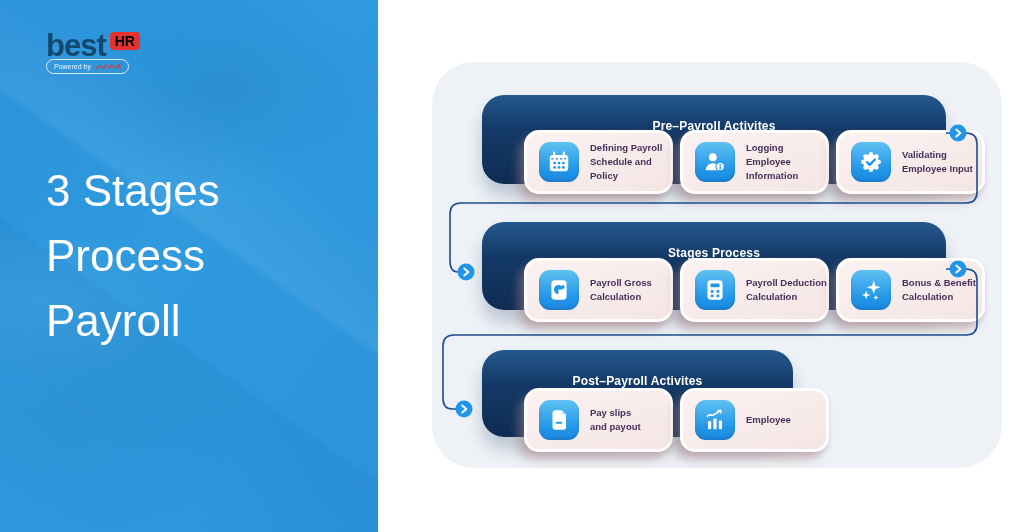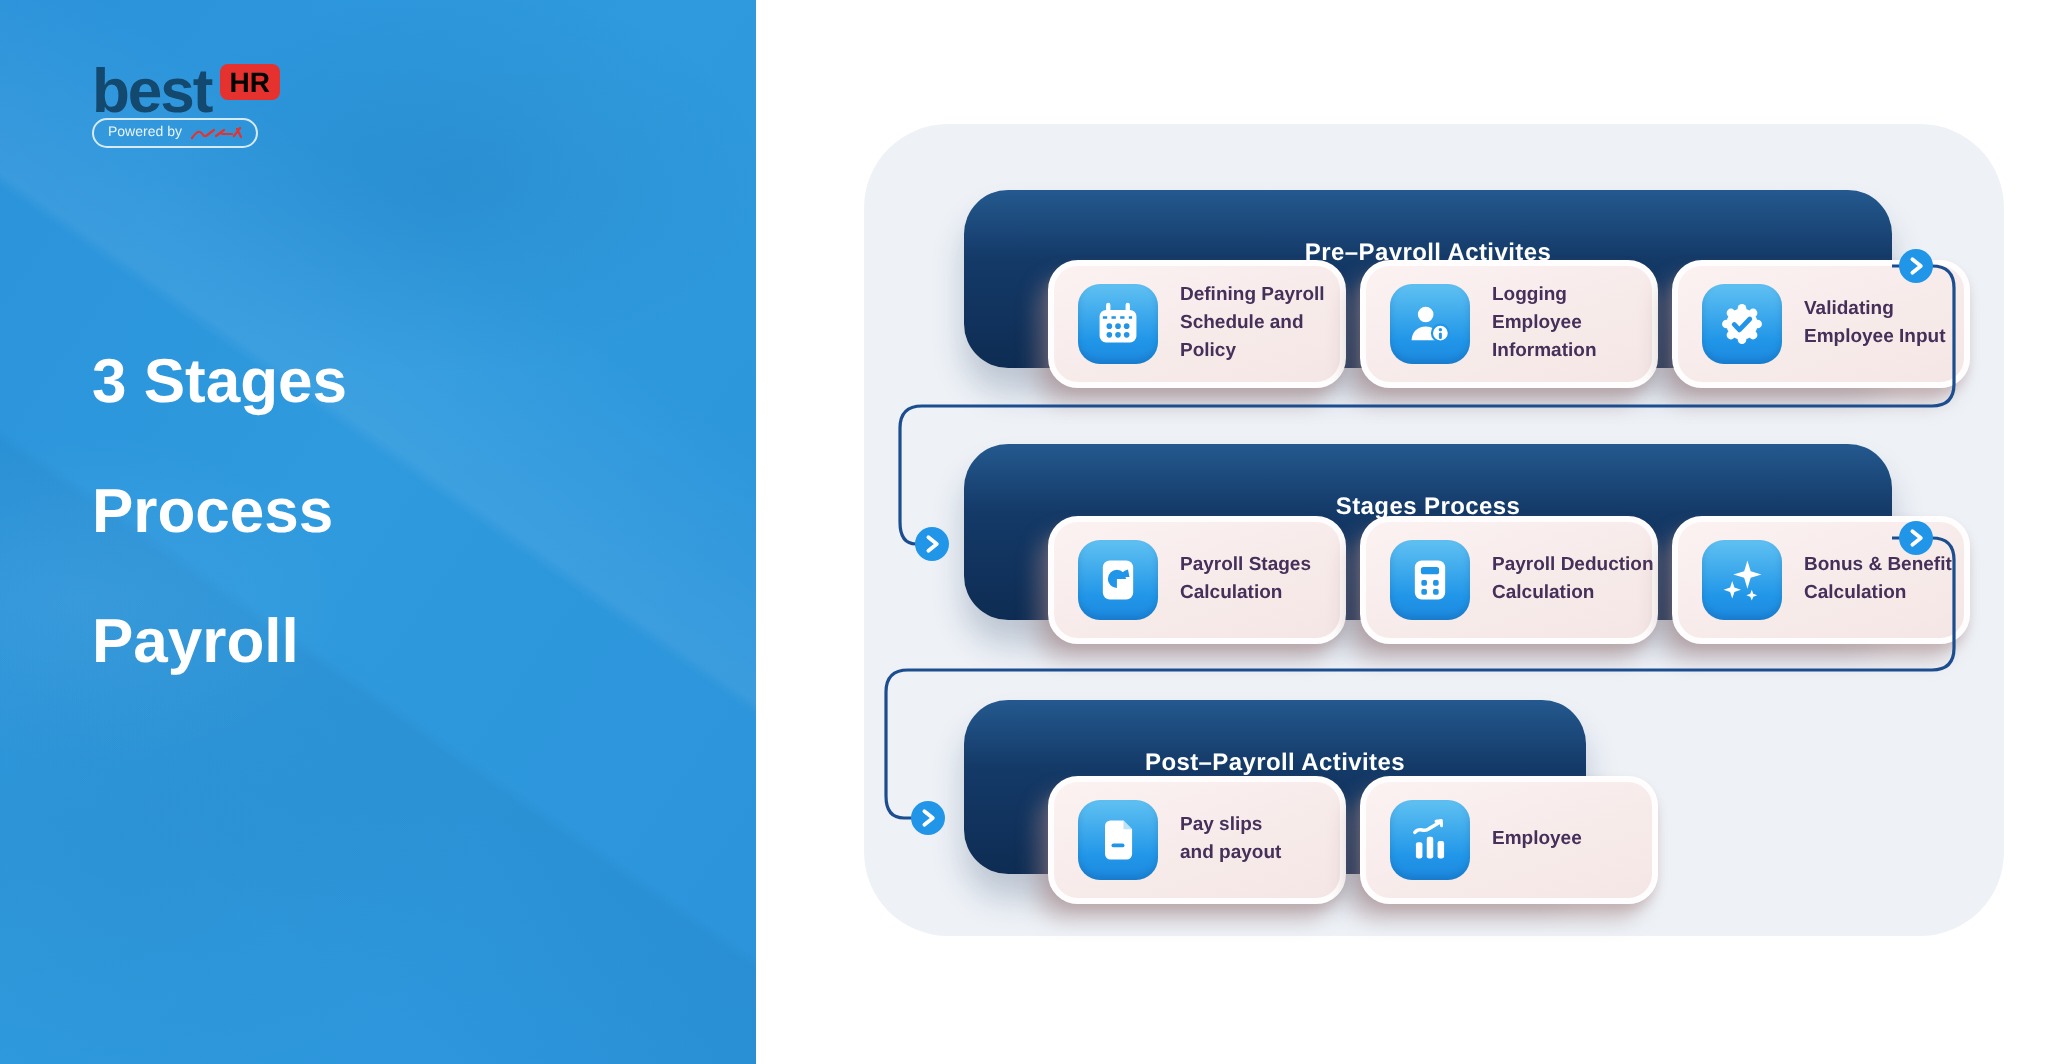--- a/index.html
+++ b/index.html
@@ -20,21 +20,21 @@
   .logo-row{position:absolute;left:46px;top:30px;display:flex;align-items:flex-start;gap:4px;}
   .logo-best{font-size:31px;font-weight:900;color:#14496f;
     letter-spacing:-1px;line-height:1;}
   .logo-hr{background:#e6322e;color:#000000;font-size:14px;font-weight:800;
     border-radius:4px;padding:2px 5px;line-height:1;margin-top:2px;}
   .powered-pill{position:absolute;left:46px;top:59px;display:flex;align-items:center;gap:4px;
     border:1px solid rgba(255,255,255,.8);border-radius:8px;padding:2px 7px;height:9px;}
   .powered-text{color:#eaf4fb;font-size:7px;line-height:1;}
 
   .big-title{position:absolute;left:46px;top:158px;margin:0;color:#ffffff;
-    font-size:31px;font-weight:700;letter-spacing:0;line-height:65px;}
+    font-size:44px;font-weight:400;letter-spacing:0;line-height:65px;}
   .big-title .line{display:block;white-space:nowrap;}
 
   
   .board{position:absolute;left:432px;top:62px;width:570px;height:406px;
     background:#eef2f7;border-radius:42px;}
 
   
   .stage-panel{position:absolute;border-radius:22px;
     background:linear-gradient(180deg,#24598f 0%,#143a68 38%,#0e2c53 100%);
     box-shadow:0 12px 16px rgba(13,42,80,.22);}
@@ -165,21 +165,21 @@
   <div class="cards-row row-2">
     <div class="card">
       <span class="tile">
         <svg viewBox="0 0 24 24">
           <rect x="5" y="3" width="14" height="18" rx="3.2" fill="#ffffff"></rect>
           <path d="M11.5 12.5 a4.2 4.2 0 1 1 4.2 -4.2 l-4.2 0 z" transform="translate(0,3.2)" fill="#2196e8"></path>
           <path d="M13.2 10.6 a4.2 4.2 0 0 1 3.4 -3.4 l0.7 3.4 z" fill="#2196e8"></path>
         </svg>
       </span>
       <span class="card-label">
-          <span class="line">Payroll Stages</span>
+          <span class="line">Payroll Gross</span>
           <span class="line">Calculation</span>
         </span>
     </div>
     <div class="card">
       <span class="tile">
         <svg viewBox="0 0 24 24">
           <rect x="5" y="3" width="14" height="18" rx="3.2" fill="#ffffff"></rect>
           <rect x="7.8" y="6" width="8.4" height="3.4" rx="1.2" fill="#2196e8"></rect>
           <g fill="#2196e8">
             <rect x="8" y="12" width="2.6" height="2.6" rx="0.8"></rect>

